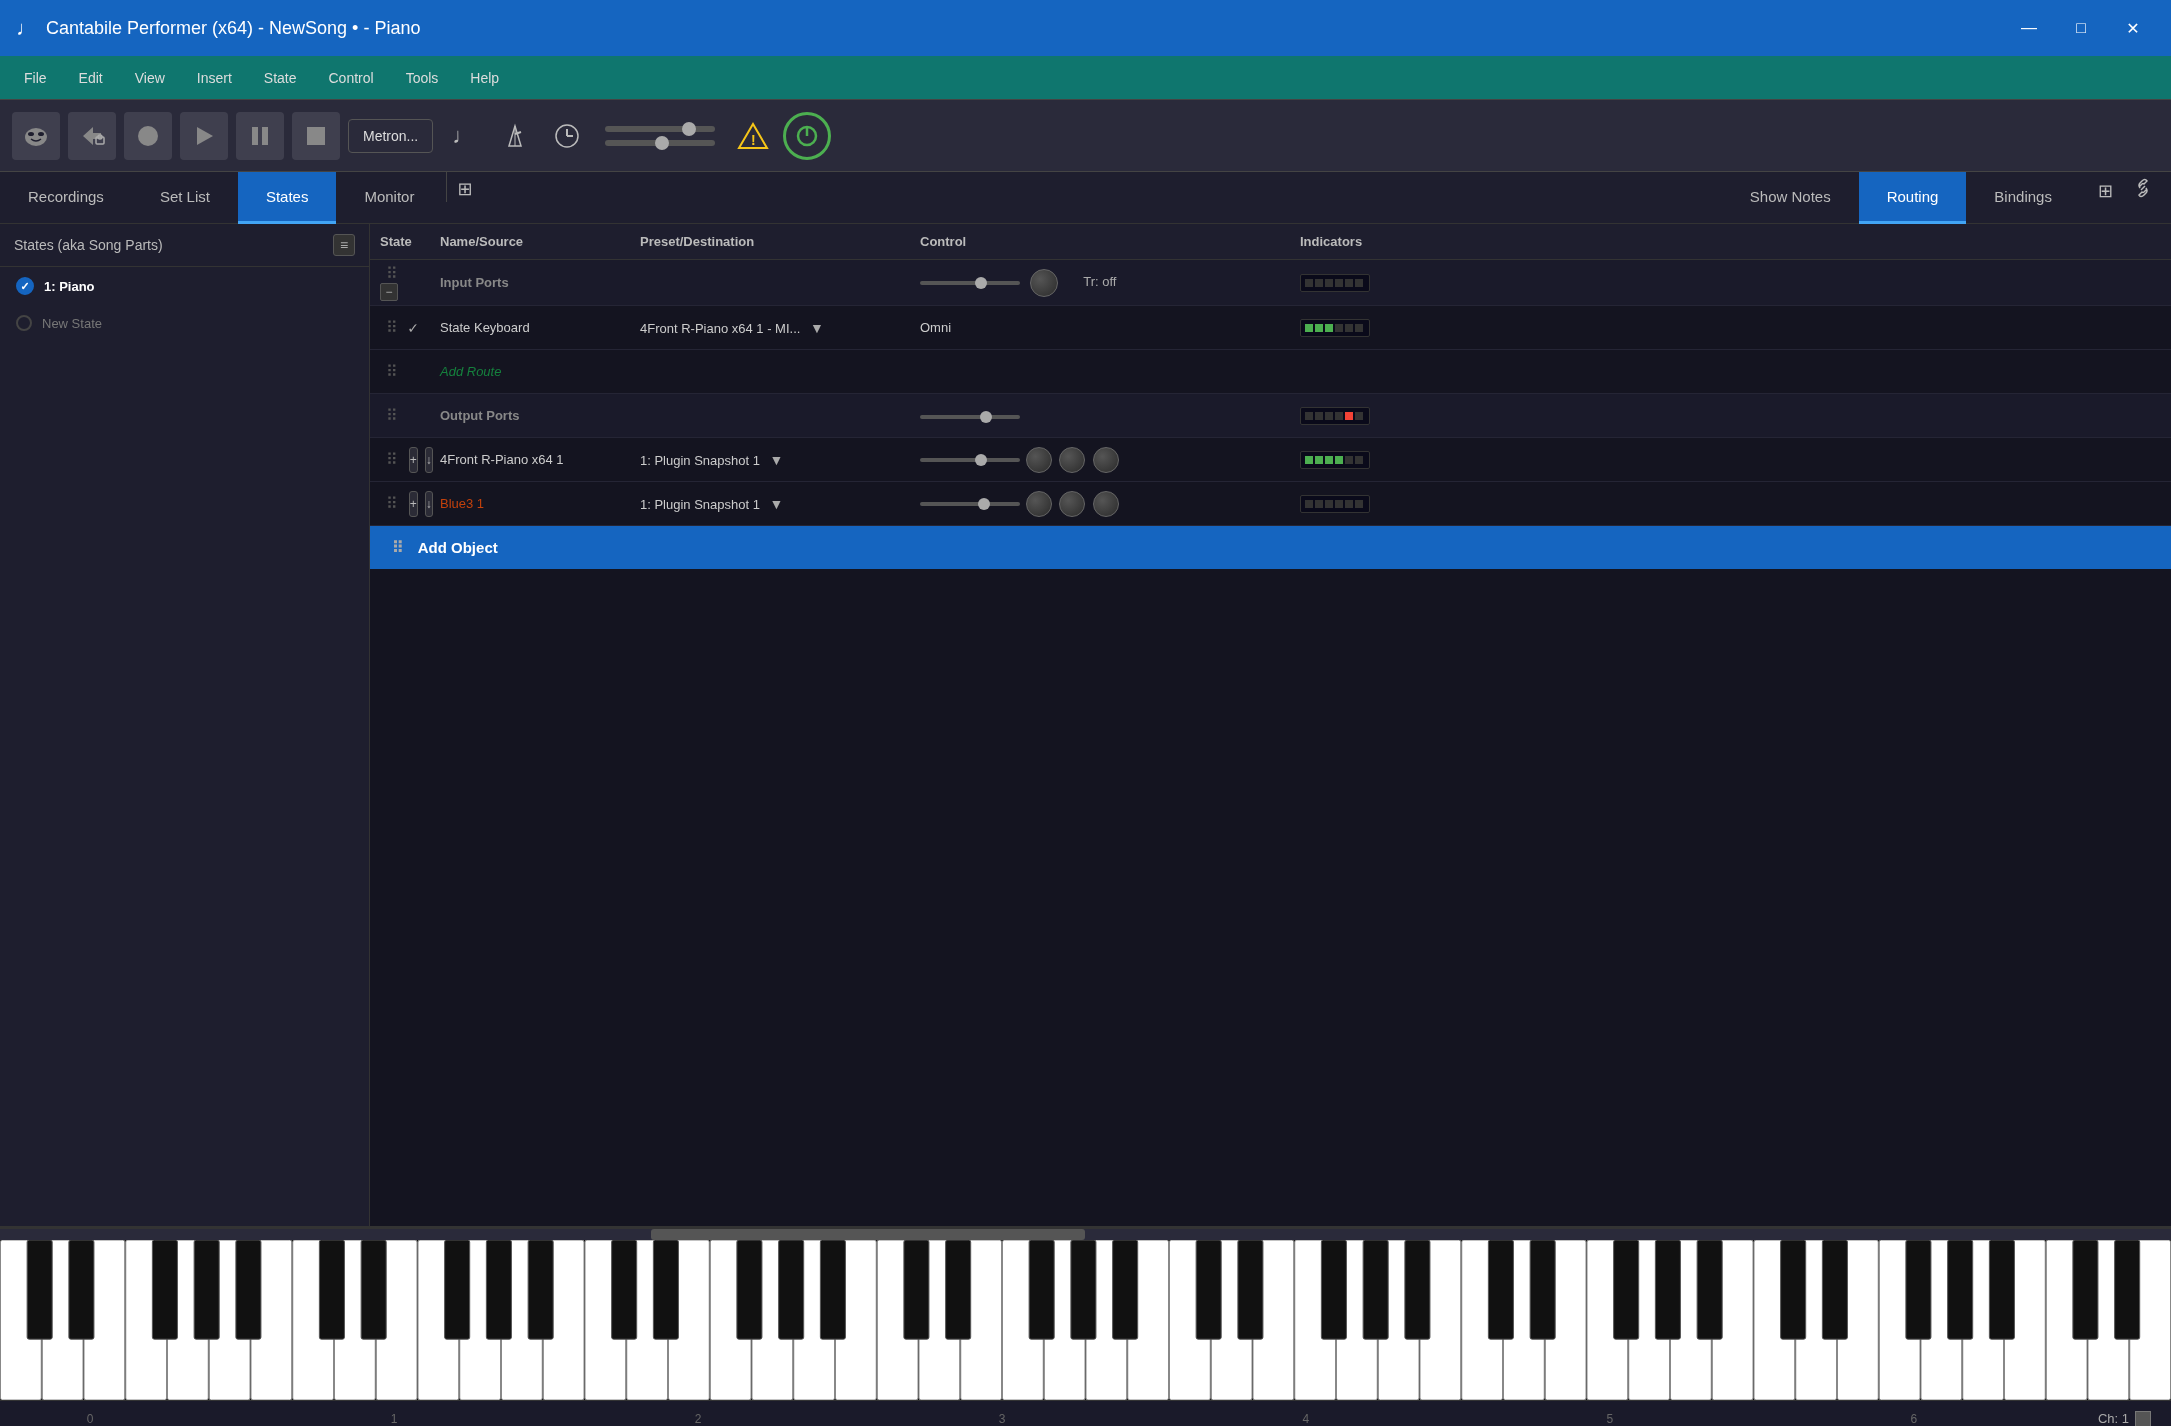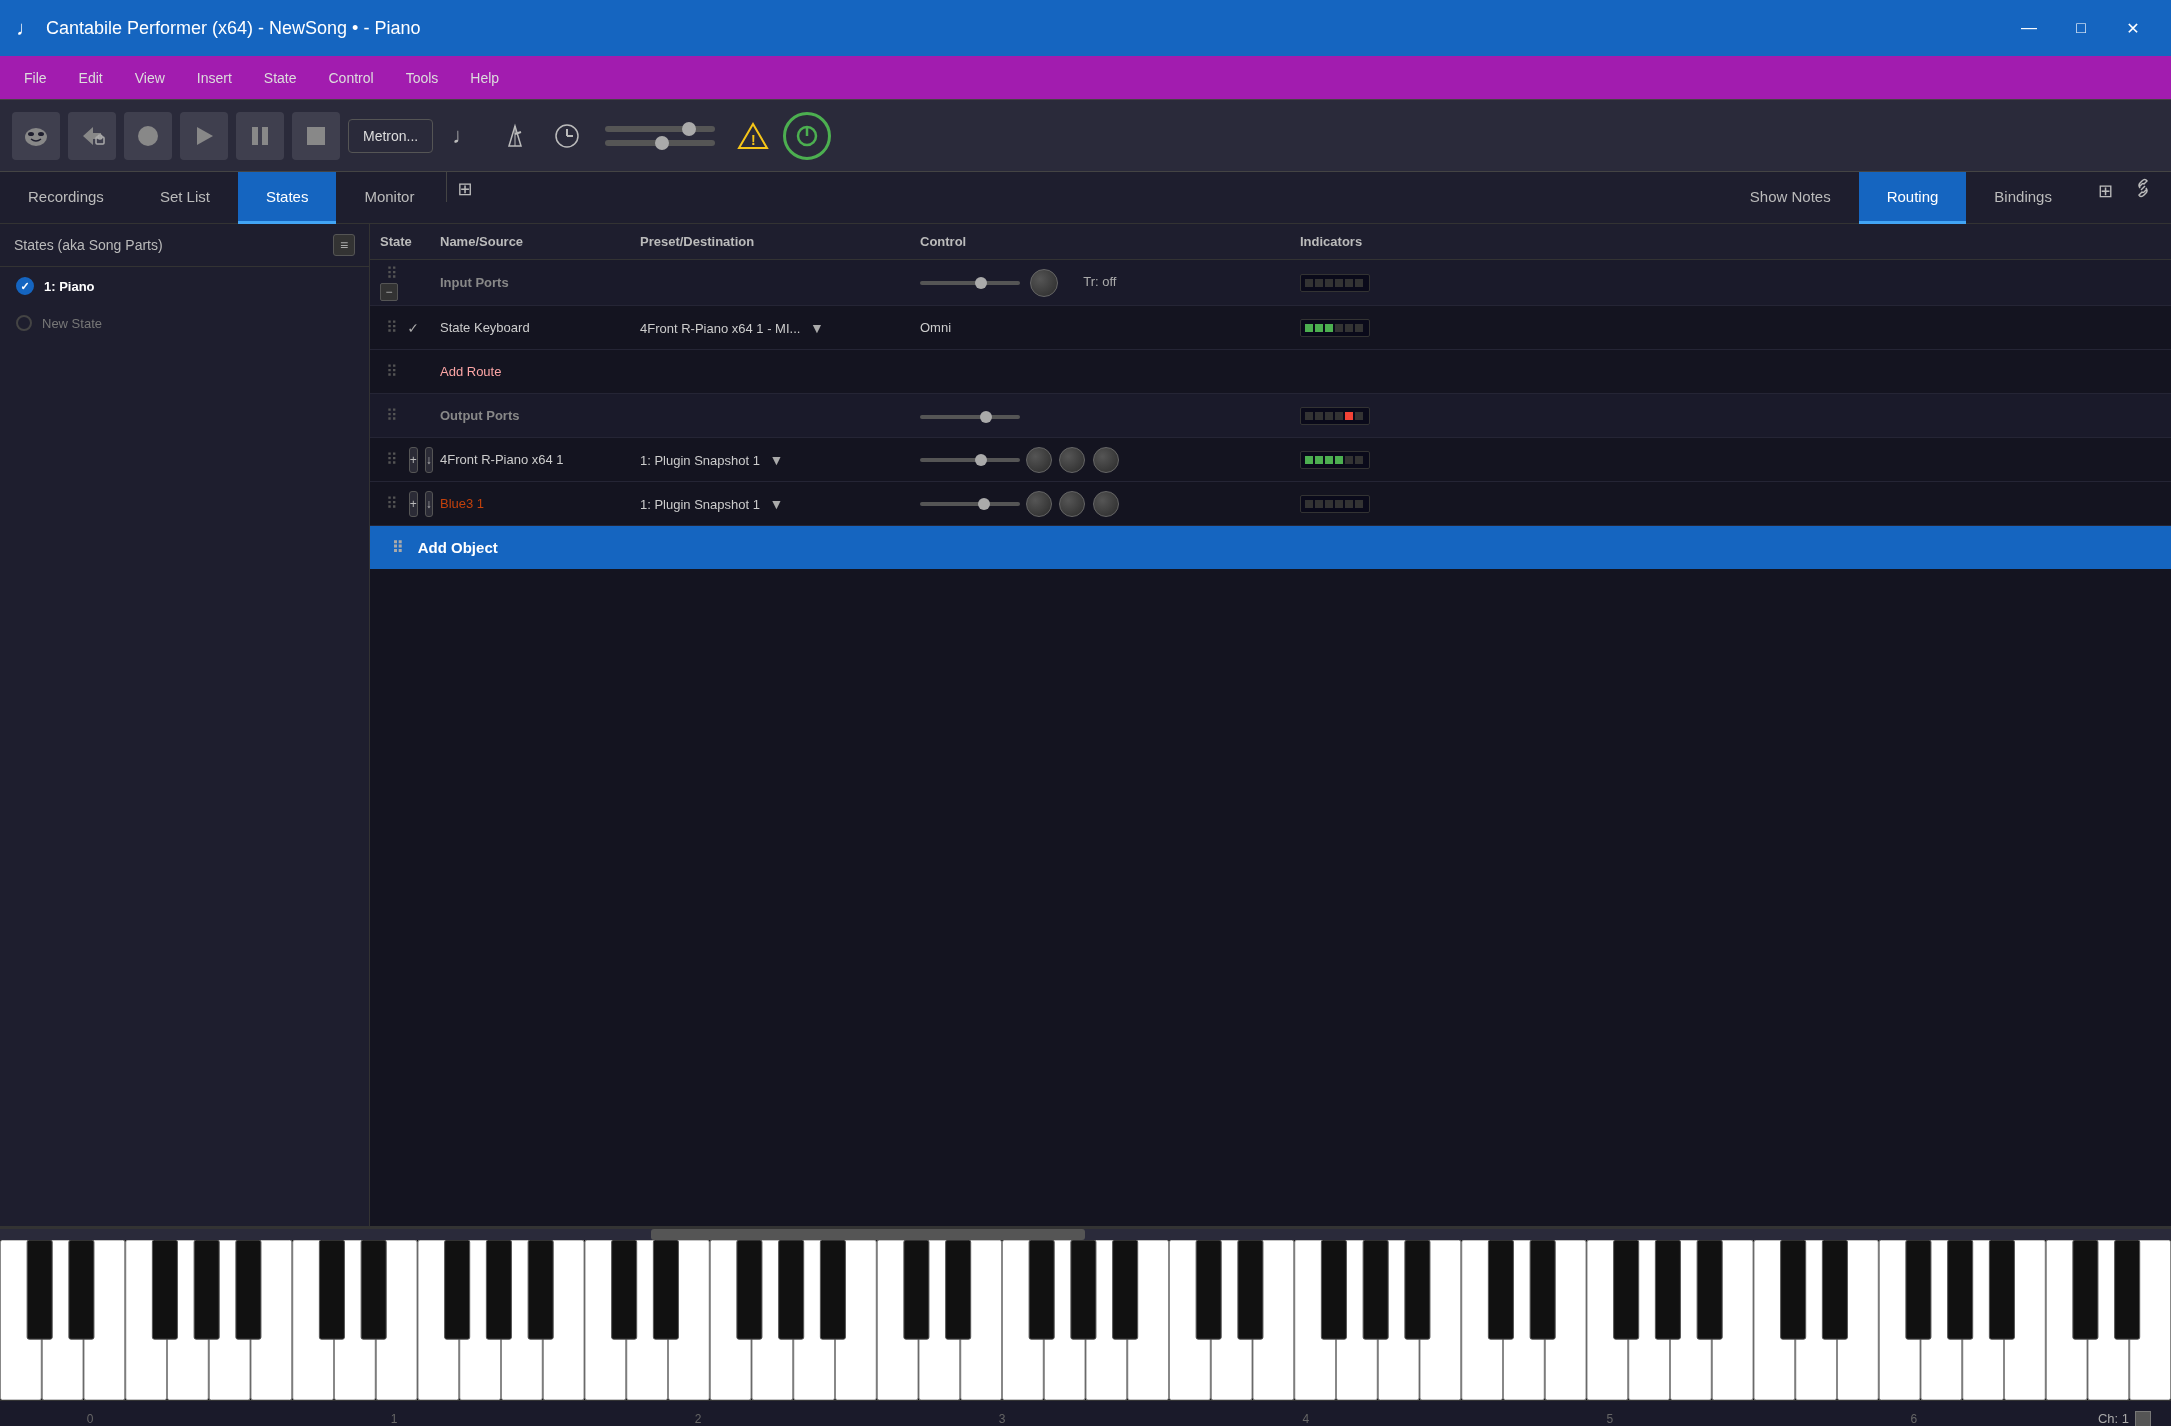--- a/index.html
+++ b/index.html
@@ -20,21 +20,21 @@
     #title-bar .title-text { flex: 1; }
     #title-bar .win-controls { display: flex; gap: 8px; }
     #title-bar .win-btn {
       width: 44px; height: 36px;
       background: transparent; border: none; color: white;
       font-size: 16px; cursor: pointer; display: flex; align-items: center; justify-content: center;
     }
 
     
     #menu-bar {
-      background: #a21caf;
+      background: #0f766e;
       height: 44px;
       display: flex;
       align-items: center;
       padding: 0 8px;
       border-bottom: 1px solid #444;
     }
     .menu-item {
       padding: 6px 16px;
       color: #ddd;
       cursor: pointer;
@@ -562,21 +562,21 @@
           </svg>
         </div>
       </div>
       <div class="td"></div>
     </div>
 
     <div class="table-row" style="cursor:pointer;">
       <div class="td">
         <span class="drag-handle">⠿</span>
       </div>
-      <div class="td" style="color:#fca5a5; ">Add Route</div>
+      <div class="td" style="color:#15803d; font-style:italic;">Add Route</div>
       <div class="td"></div>
       <div class="td"></div>
       <div class="td"></div>
       <div class="td"></div>
     </div>
 
     <div class="table-row section-header">
       <div class="td">
         <span class="drag-handle">⠿</span>
       </div>

